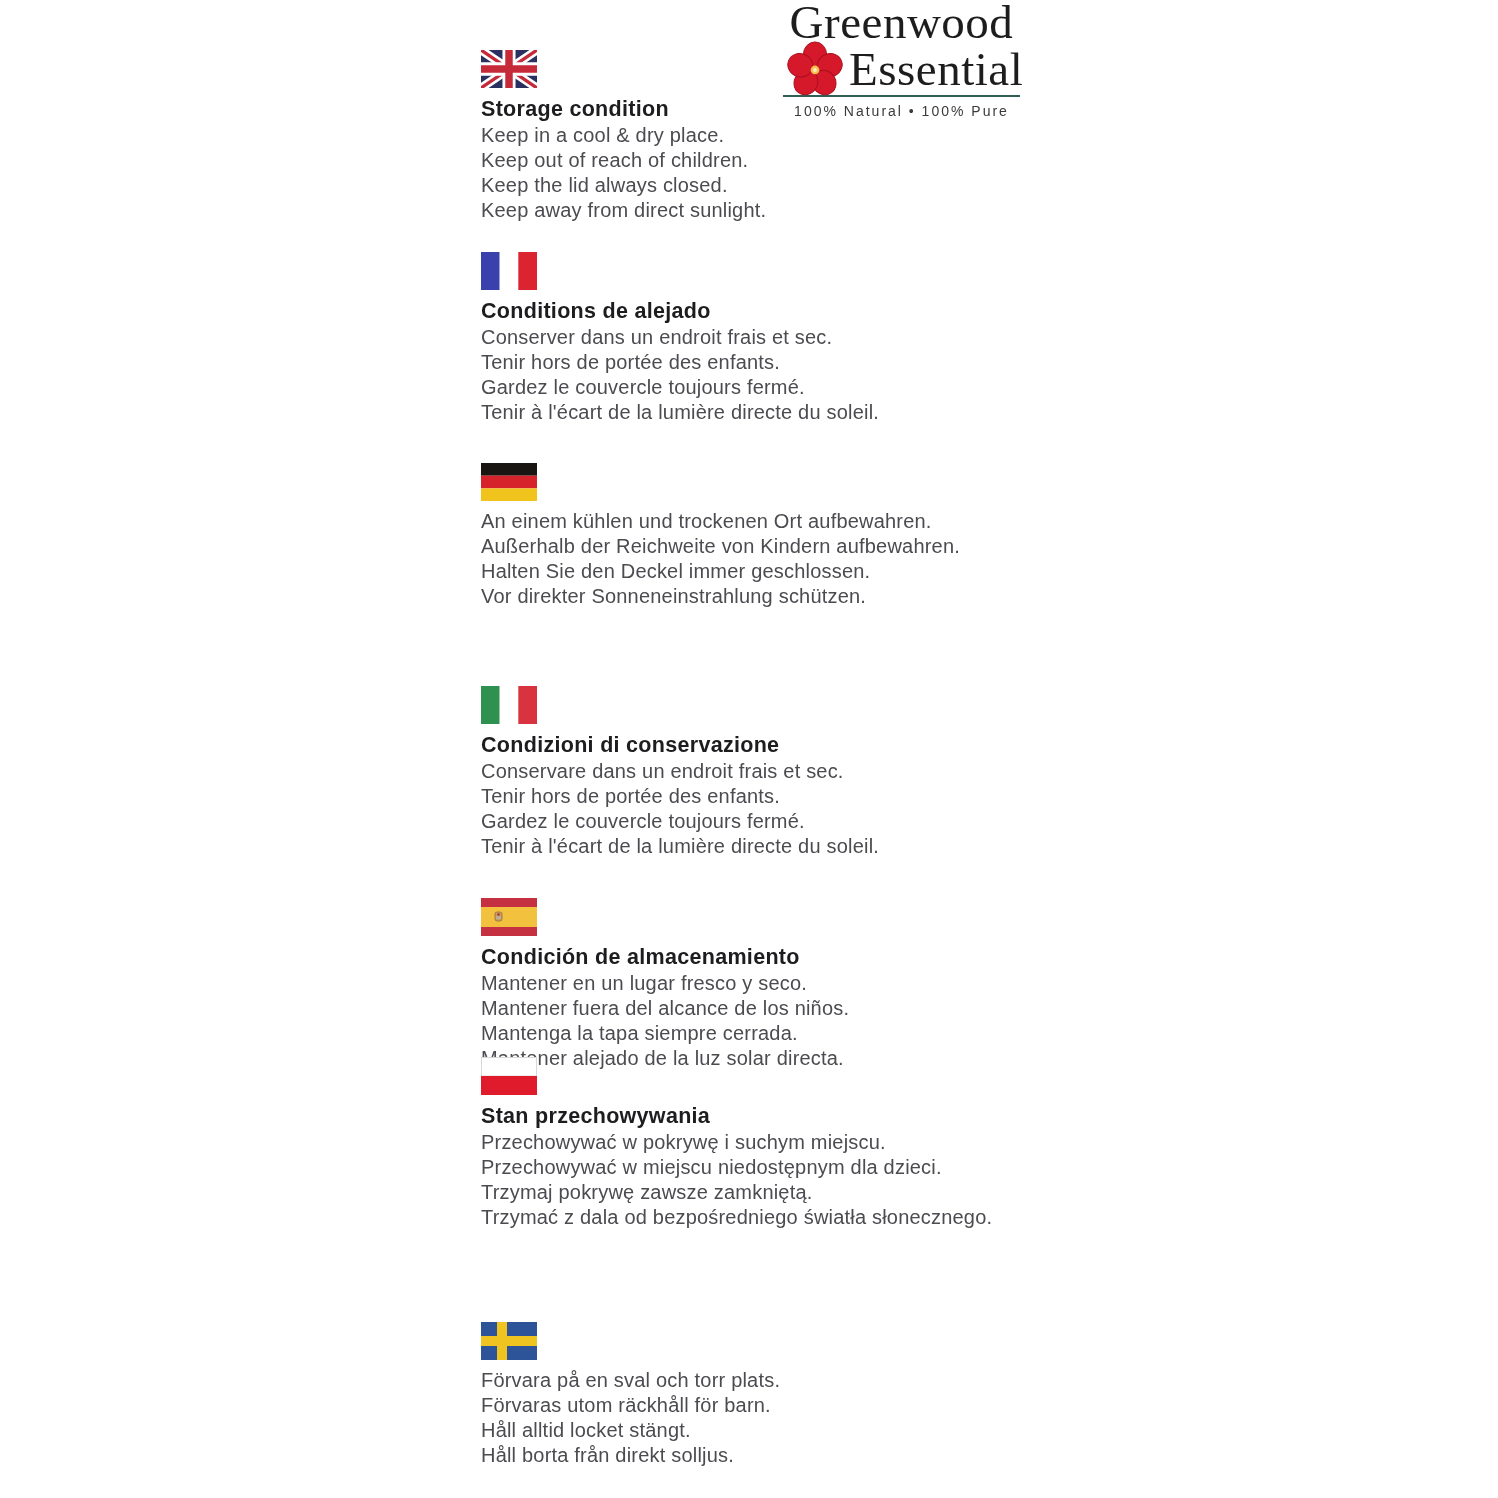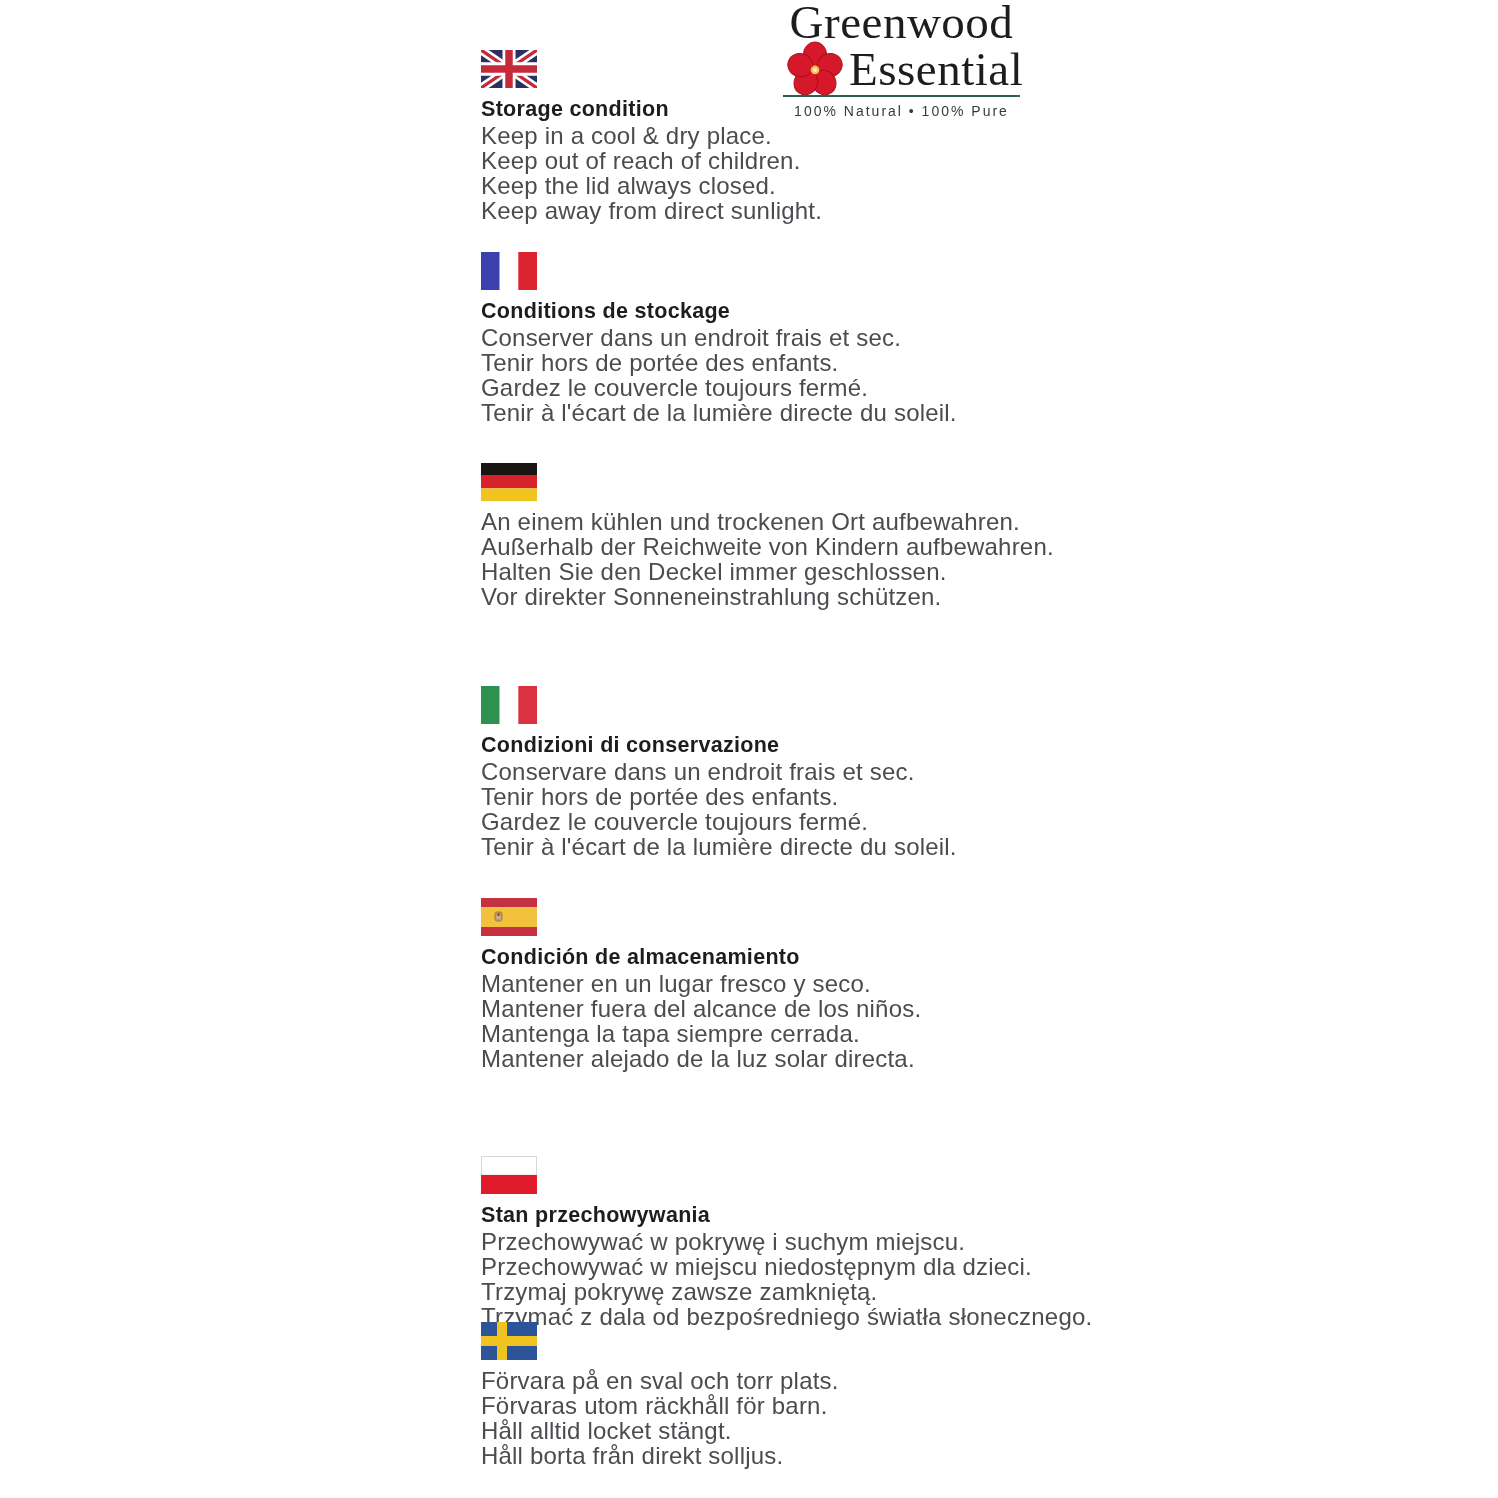--- a/index.html
+++ b/index.html
@@ -34,31 +34,31 @@
     margin-top:2px; height:2px; background:#2f5f55; width:100%;
   }
   .logo-tagline {
     margin-top:6px; font-size:14px; letter-spacing:2px;
     color:#3a3a3a; white-space:nowrap;
   }
 
   
   .lang-section { position:absolute; left:481px; width:640px; }
   .s1{top:50px} .s2{top:252px} .s3{top:463px} .s4{top:686px}
-  .s5{top:898px} .s6{top:1156px} .s7{top:1322px}
+  .s5{top:898px} .s6{top:1057px} .s7{top:1322px}
 
   .flag { display:block; width:56px; height:38px; margin-bottom:8px; }
   .flag svg { display:block; }
 
   .lang-section h2 {
     font-size:21.5px; font-weight:700; line-height:26px;
     letter-spacing:0.3px; color:#1d1d1f; margin-bottom:1px;
   }
   .lang-section p {
-    font-size:24px; line-height:25px; letter-spacing:0.2px;
+    font-size:20px; line-height:25px; letter-spacing:0.2px;
     color:#4b4b50; white-space:nowrap;
   }
 </style>
 </head>
 <body>
 
 <div class="logo">
   <div class="logo-line1">Greenwood</div>
   <div class="logo-line2">
     <span class="flower">
@@ -98,21 +98,21 @@
 </section>
 
 <section class="lang-section s2">
   <span class="flag">
     <svg width="56" height="38" viewBox="0 0 56 38">
       <rect x="0" width="18.7" height="38" fill="#3a41ad"></rect>
       <rect x="18.7" width="18.6" height="38" fill="#ffffff"></rect>
       <rect x="37.3" width="18.7" height="38" fill="#dc2430"></rect>
     </svg>
   </span>
-  <h2>Conditions de stockage</h2>
+  <h2>Conditions de alejado</h2>
   <p>Conserver dans un endroit frais et sec.</p>
   <p>Tenir hors de portée des enfants.</p>
   <p>Gardez le couvercle toujours fermé.</p>
   <p>Tenir à l'écart de la lumière directe du soleil.</p>
 </section>
 
 <section class="lang-section s3">
   <span class="flag">
     <svg width="56" height="38" viewBox="0 0 56 38">
       <rect width="56" height="12.7" y="0" fill="#191512"></rect>

